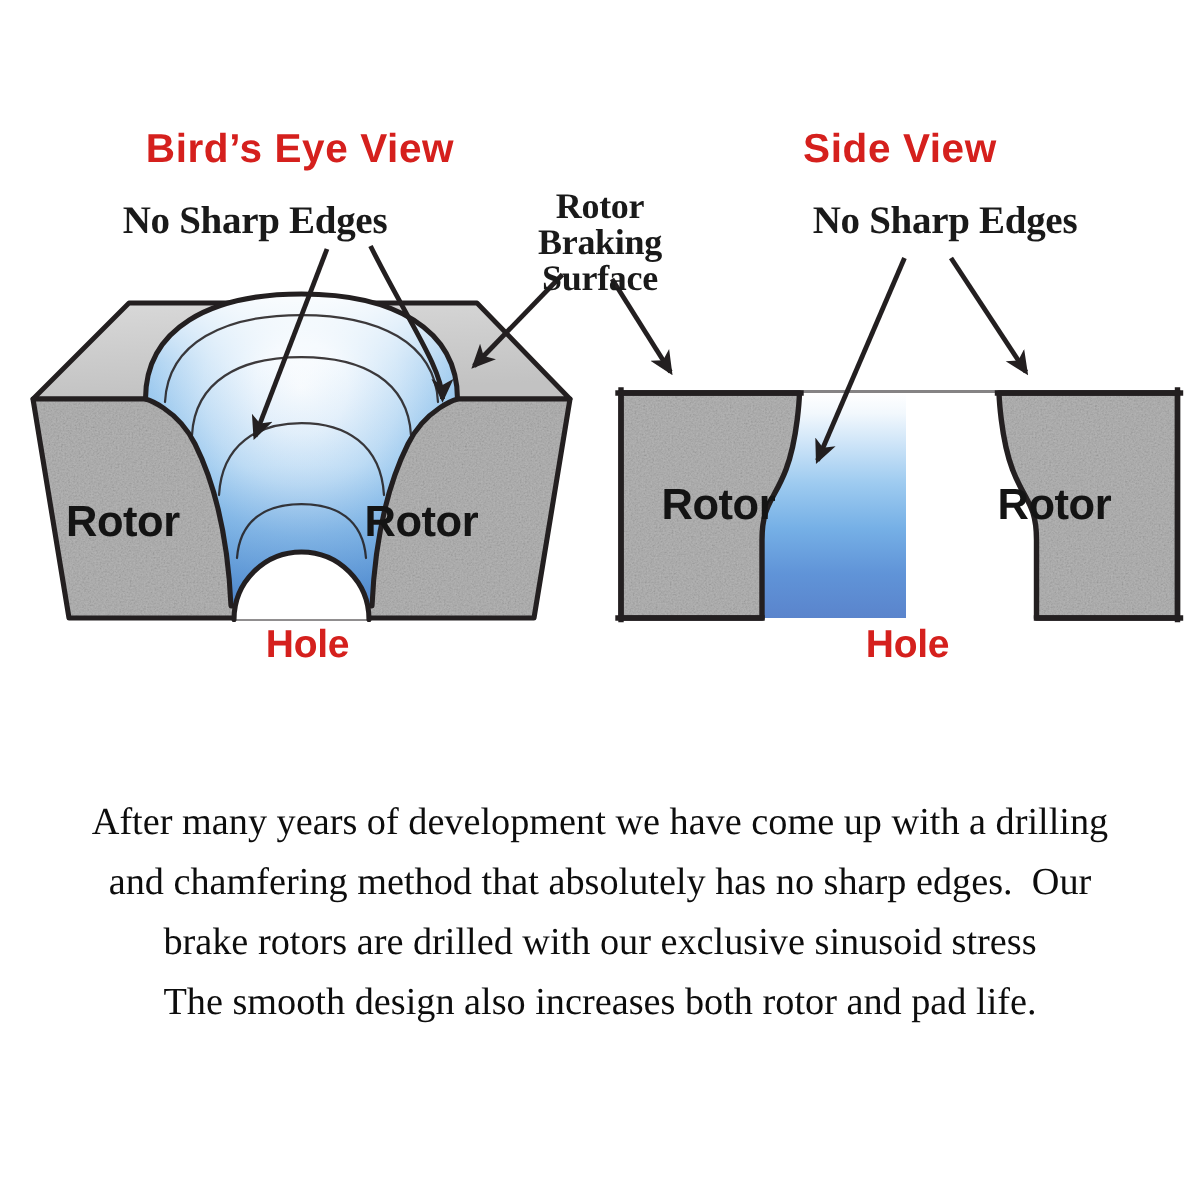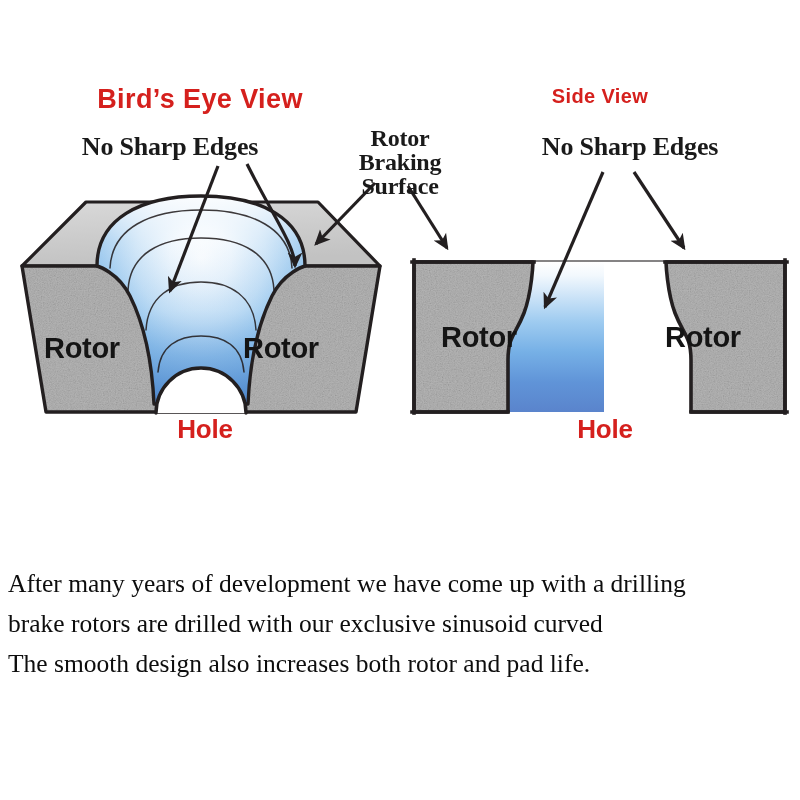--- a/index.html
+++ b/index.html
@@ -48,21 +48,21 @@
     left: 0; top: 86px;
     width: 400px;
     text-align: center;
     font-size: 27px;
     letter-spacing: 0.4px;
   }
   .title-sideview {
     left: 400px; top: 86px;
     width: 400px;
     text-align: center;
-    font-size: 20px;
+    font-size: 27px;
     letter-spacing: 0.4px;
   }
   .label-nse-left {
     left: 0; top: 134px;
     width: 340px;
     text-align: center;
     font-size: 26px;
   }
   .label-nse-right {
     left: 430px; top: 134px;
@@ -103,26 +103,25 @@
   .rotor-be-right { left: 243px; top: 332px; }
   .rotor-sv-left  { left: 441px; top: 321px; }
   .rotor-sv-right { left: 665px; top: 321px; }
 
   
   #caption-block {
     position: absolute;
     left: 8px;
     top: 528px;
     width: 784px;
-    text-align: left;
+    text-align: center;
     font-family: "Liberation Serif", serif;
     font-size: 25.5px;
     line-height: 40px;
     color: #0d0d0d;
-    margin-top: 36px;
   }
   #caption-block .cap-line {
     display: block;
     white-space: pre;
   }
 </style>
 </head>
 <body>
 
 <div id="figure-root">
@@ -288,17 +287,18 @@
   <div class="rotor-word rotor-be-left">Rotor</div>
 
   <div class="rotor-word rotor-be-right">Rotor</div>
 
   <div class="rotor-word rotor-sv-left">Rotor</div>
 
   <div class="rotor-word rotor-sv-right">Rotor</div>
 
   <div id="caption-block">
       <span class="cap-line">After many years of development we have come up with a drilling</span>
-      <span class="cap-line">brake rotors are drilled with our exclusive sinusoid curved</span>
+      <span class="cap-line">and chamfering method that absolutely has no sharp edges.  Our</span>
+      <span class="cap-line">brake rotors are drilled with our exclusive sinusoid stress</span>
       <span class="cap-line">The smooth design also increases both rotor and pad life.</span>
     </div>
 
 </div>
 
 </body></html>

